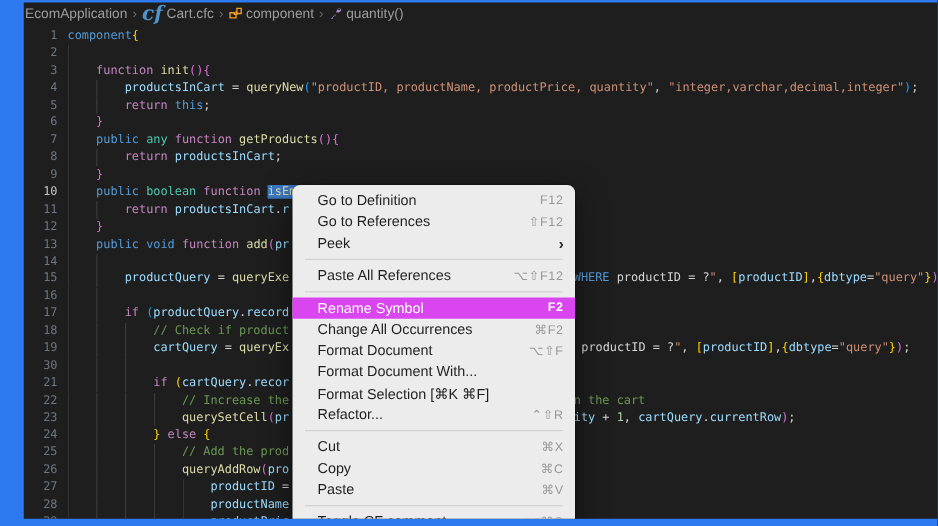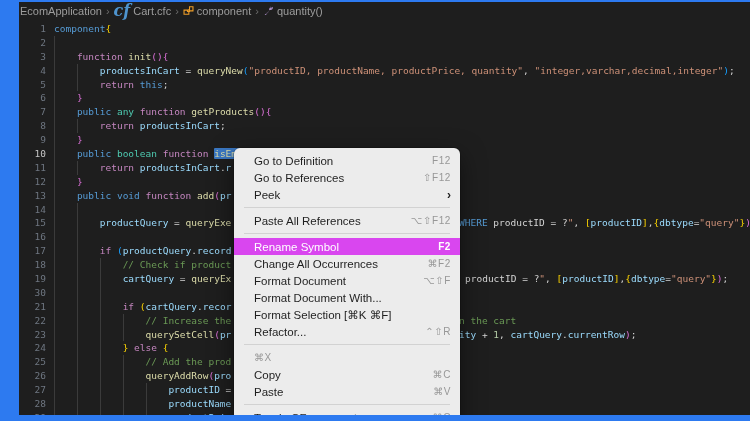--- a/index.html
+++ b/index.html
@@ -137,20 +137,21 @@
       </div>
       <div class="mi">
         <span class="lbl">Format Selection [⌘K ⌘F]</span>
       </div>
       <div class="mi">
         <span class="lbl">Refactor...</span>
         <span class="sc">⌃⇧R</span>
       </div>
       <div class="msep"></div>
       <div class="mi">
+        <span class="lbl">Cut</span>
         <span class="sc">⌘X</span>
       </div>
       <div class="mi">
         <span class="lbl">Copy</span>
         <span class="sc">⌘C</span>
       </div>
       <div class="mi">
         <span class="lbl">Paste</span>
         <span class="sc">⌘V</span>
       </div>

